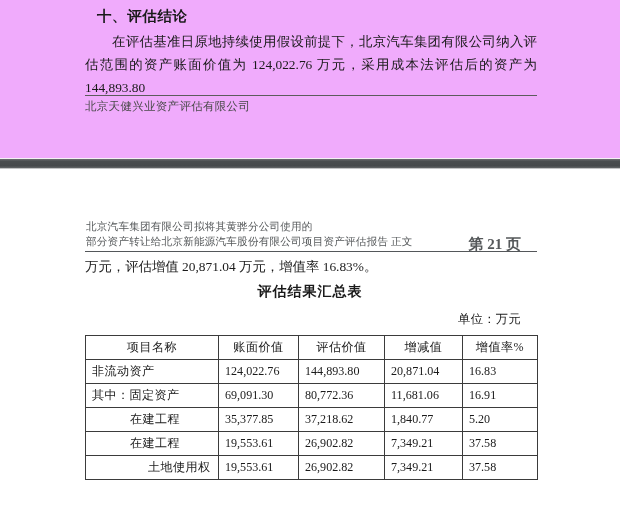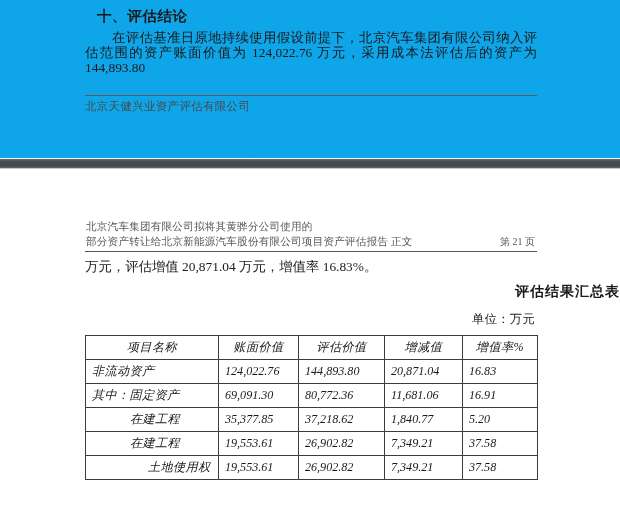--- a/index.html
+++ b/index.html
@@ -17,41 +17,41 @@
     -webkit-font-smoothing: antialiased;
   }
 
   
   #page-one {
     position: absolute;
     left: 0;
     top: 0;
     width: 620px;
     height: 158px;
-    background: #0ea5e9;
+    background: #f0abfc;
   }
 
   .section-heading {
     position: absolute;
     left: 97px;
     top: 6px;
     font-size: 14.5px;
     font-weight: bold;
     letter-spacing: 0.6px;
     line-height: 20px;
     white-space: nowrap;
   }
 
   .body-para {
     position: absolute;
     left: 85px;
     top: 30px;
     width: 452px;
     font-size: 13.4px;
-    line-height: 15px;
+    line-height: 23px;
     text-align: justify;
     text-justify: inter-ideograph;
   }
   .body-para .indent2 { display: inline-block; width: 2em; }
 
   .footer-rule-1 {
     position: absolute;
     left: 85px;
     top: 95px;
     width: 452px;
@@ -83,41 +83,41 @@
   }
 
   
   #page-two {
     position: absolute;
     left: 0;
     top: 169px;
     width: 605px;
     height: 337px;
     background: #ffffff;
-    padding-left: 14px;
   }
 
   .hdr-line {
     position: absolute;
     left: 86px;
     font-size: 10.6px;
     color: #55585a;
     letter-spacing: 0.2px;
     white-space: nowrap;
   }
   .hdr-line-1 { top: 51px; }
   .hdr-line-2 { top: 66px; }
 
   .hdr-pageno {
     position: absolute;
     right: 84px;
     top: 66px;
-    font-size: 10px;
+    font-size: 15px;
     color: #55585a;
     white-space: nowrap;
+    font-weight: bold;
   }
 
   .header-rule {
     position: absolute;
     left: 85px;
     top: 82px;
     width: 452px;
     height: 0;
     border-top: 1.4px solid #54575a;
   }
@@ -129,21 +129,21 @@
     font-size: 13.4px;
     line-height: 25px;
     white-space: nowrap;
   }
 
   .table-title {
     position: absolute;
     left: 0;
     top: 114px;
     width: 620px;
-    text-align: right;
+    text-align: center;
     font-size: 14px;
     font-weight: bold;
     letter-spacing: 1px;
   }
 
   .unit-label {
     position: absolute;
     right: 84px;
     top: 142px;
     font-size: 12.2px;
@@ -153,21 +153,20 @@
 
   
   #summary-table {
     position: absolute;
     left: 85px;
     top: 166px;
     width: 452px;
     border-collapse: collapse;
     table-layout: fixed;
     font-size: 12.1px;
-    font-style: italic;
   }
   #summary-table col.c-name { width: 133px; }
   #summary-table col.c-book { width: 80px; }
   #summary-table col.c-appr { width: 86px; }
   #summary-table col.c-diff { width: 78px; }
   #summary-table col.c-rate { width: 75px; }
 
   #summary-table th,
   #summary-table td {
     border: 1px solid #3b3b3b;

